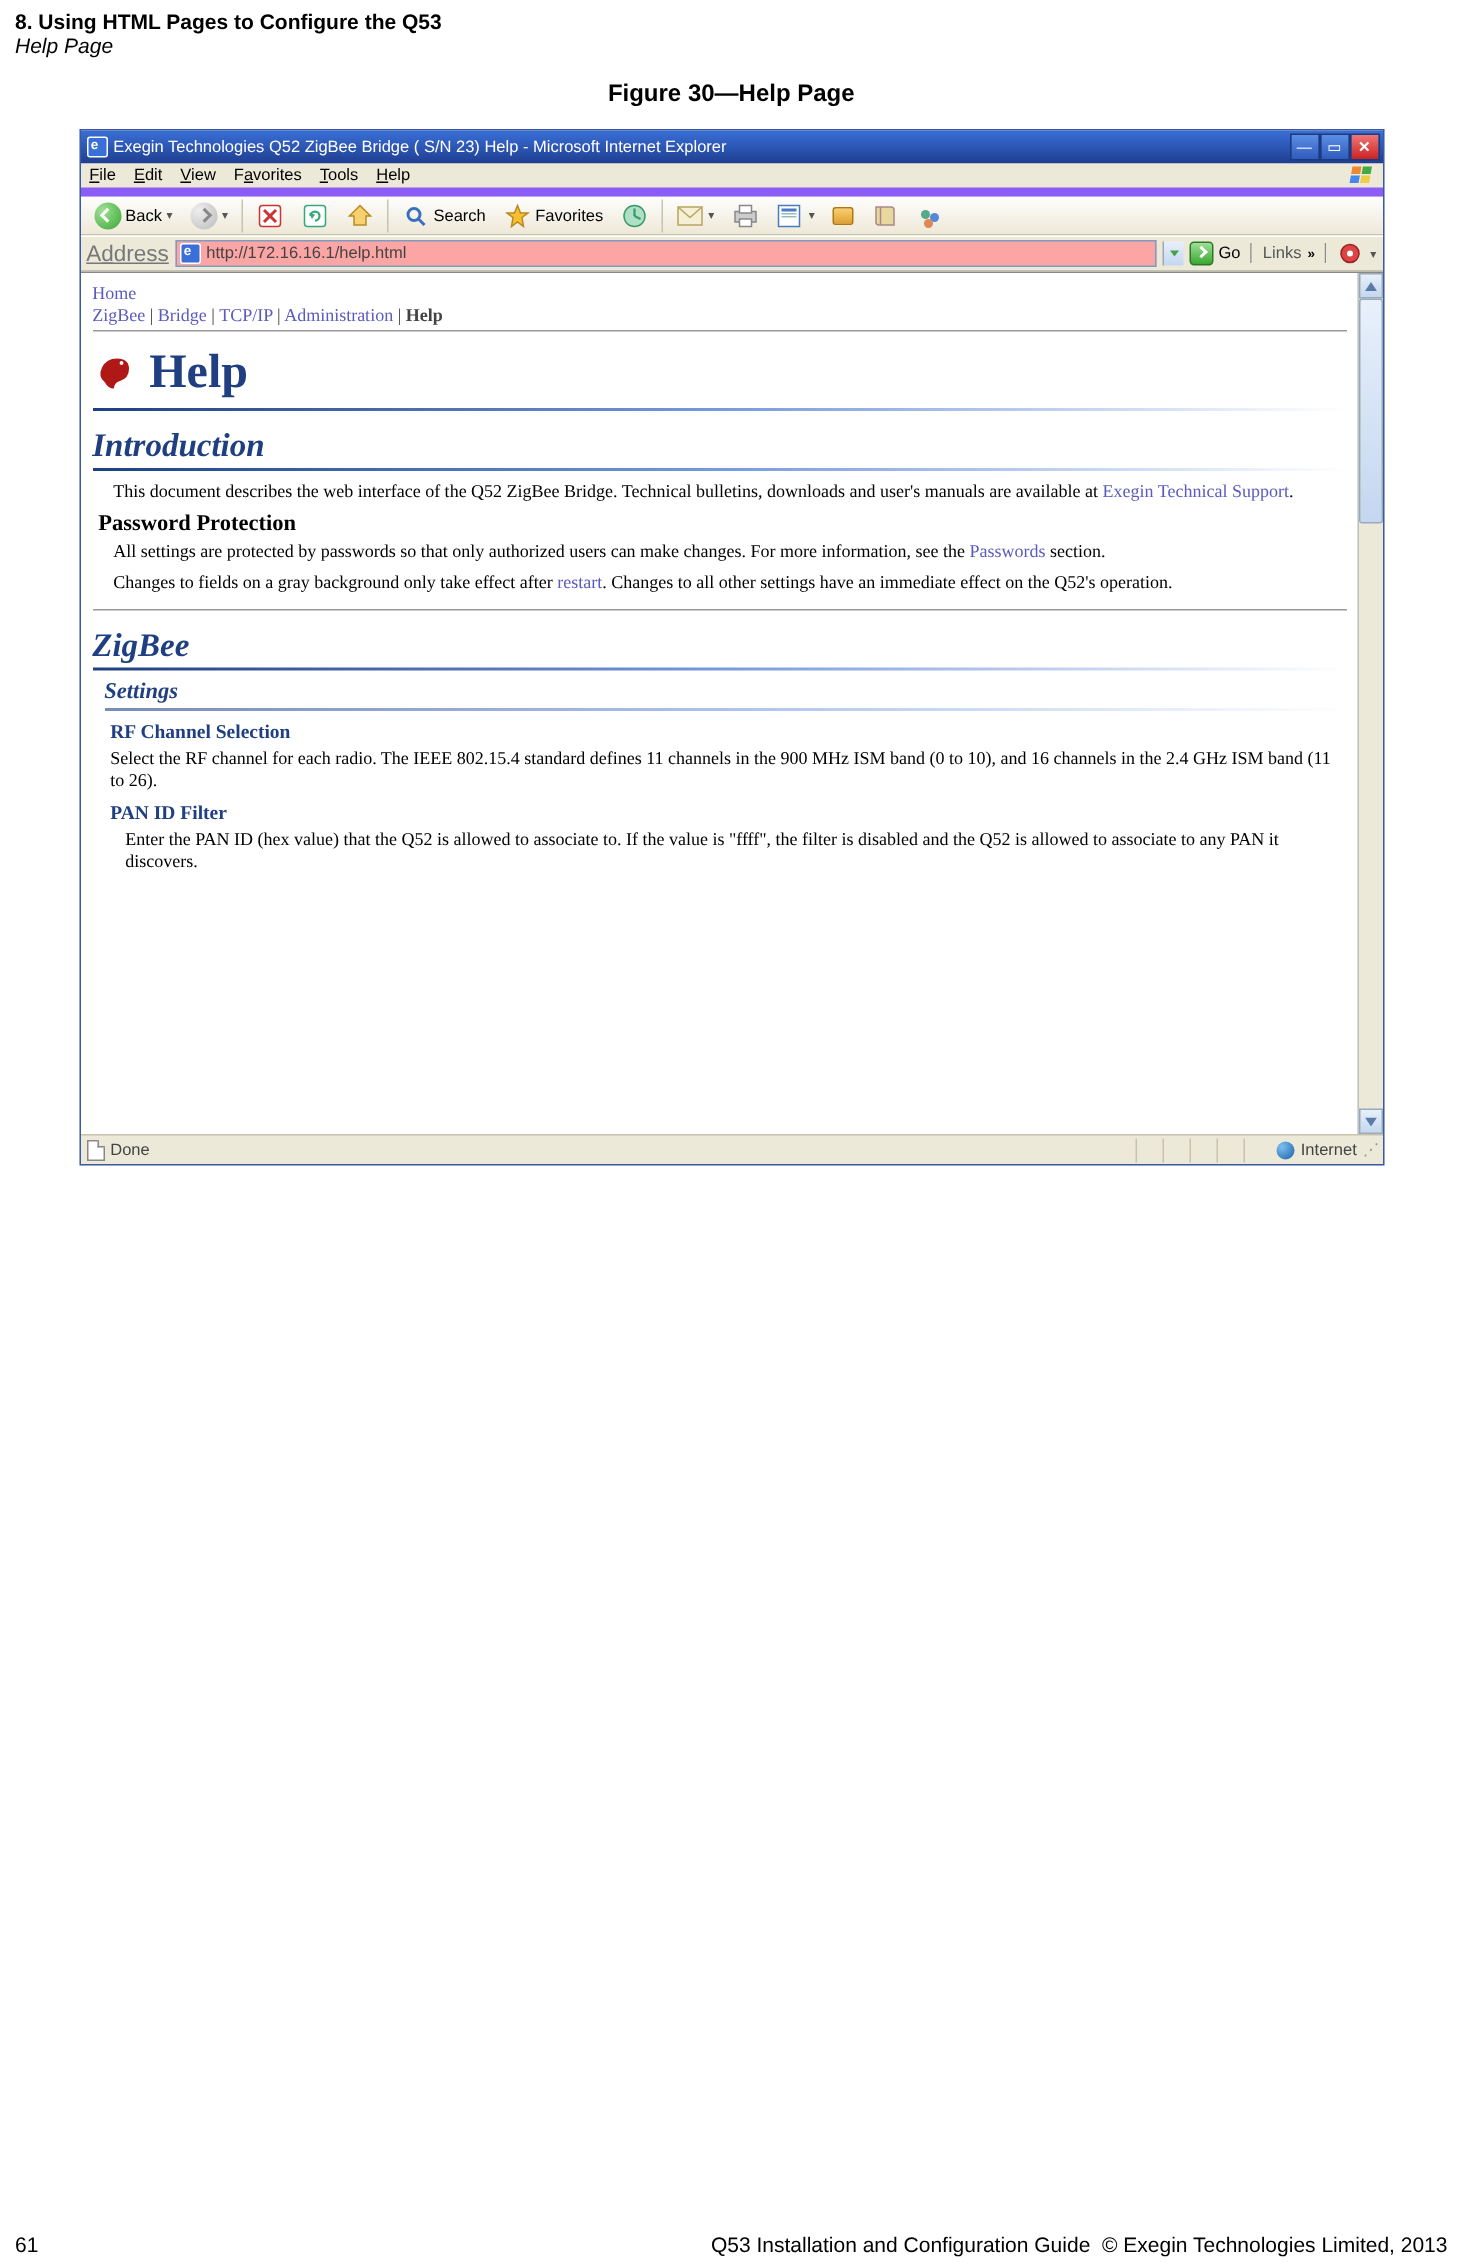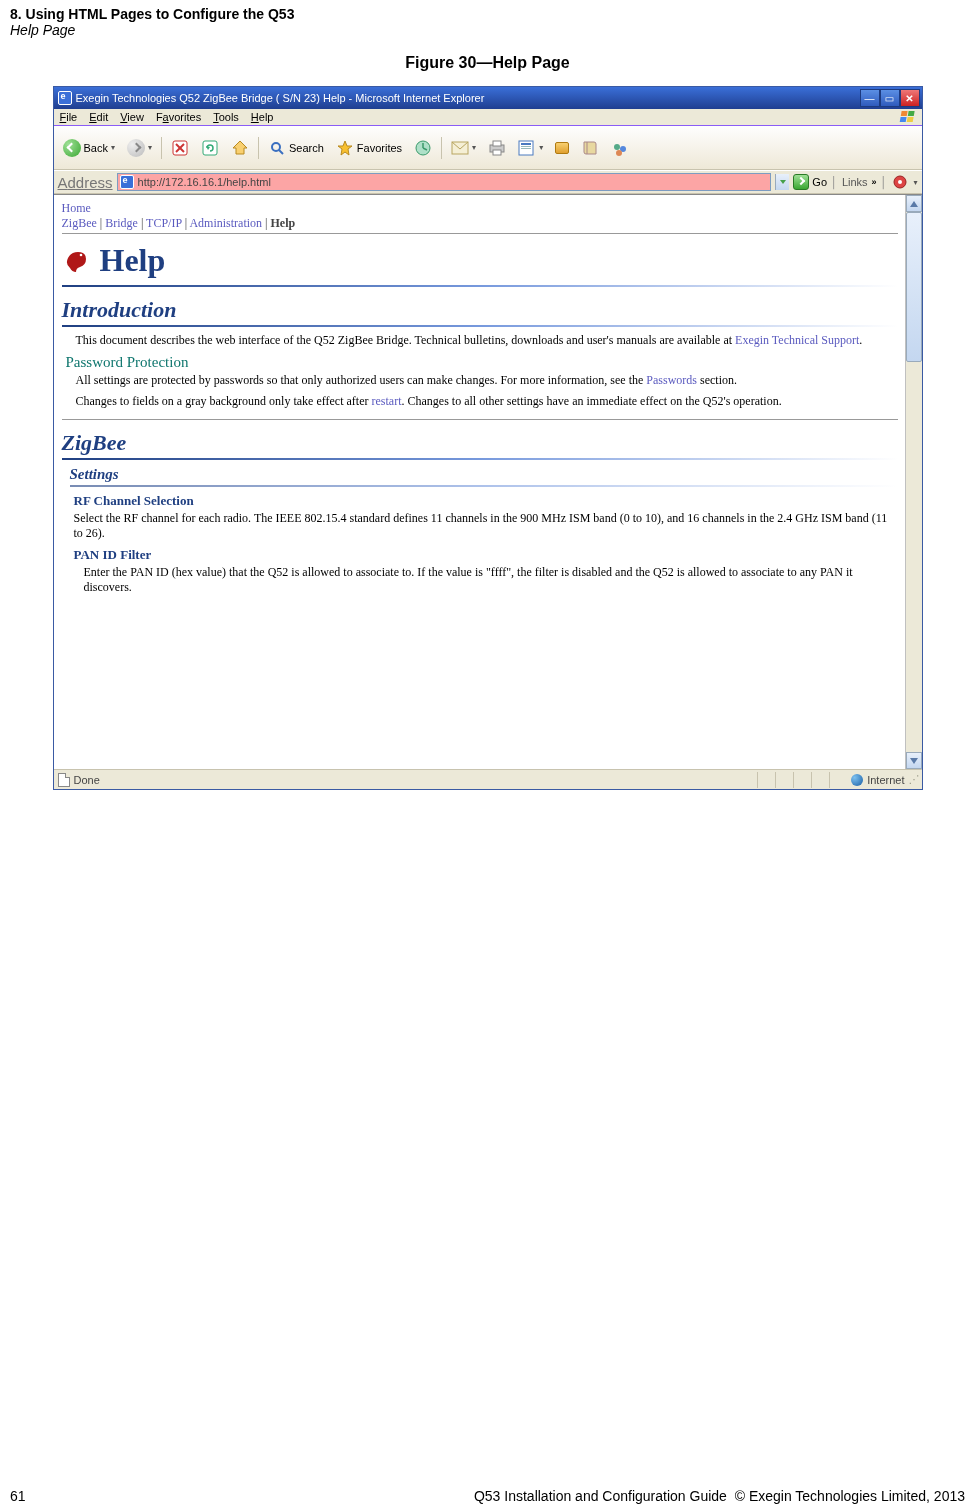--- a/index.html
+++ b/index.html
@@ -23,26 +23,26 @@
     display: flex; align-items: center; justify-content: space-between;
     background: linear-gradient(#3a6fd8,#1f3e90);
     color: #fff; height: 22px; padding: 0 2px 0 4px;
   }
   .titlebar-left { display: flex; align-items: center; gap: 4px; font-size: 11px; }
   .ie-icon-small { width: 14px; height: 14px; background: #3a6fd8; border: 1px solid #fff; border-radius: 2px; position: relative; }
   .ie-icon-small::after { content: "e"; color: #fff; font-size: 9px; font-weight: bold; position: absolute; left: 2px; top: -1px; }
   .win-buttons { display: flex; gap: 0; }
   .win-btn { width: 20px; height: 18px; background: linear-gradient(#5b8fe4,#2f5bbd); border: 1px solid #1c3a80; display: flex; align-items: center; justify-content: center; color: #fff; font-size: 10px; }
   .win-btn.close { background: linear-gradient(#e77,#c22); font-weight: bold; }
-  .menubar { background: #ece9d8; padding: 2px 6px; border-bottom: 1px solid #8b5cf6; display: flex; gap: 12px; position: relative; }
+  .menubar { background: #ece9d8; padding: 2px 6px; border-bottom: 6px solid #8b5cf6; display: flex; gap: 12px; position: relative; }
   .menubar span { font-size: 11px; }
   .menubar span u { text-decoration: underline; }
   .winlogo { position: absolute; right: 4px; top: 0px; width: 20px; height: 18px; }
   .winlogo svg { width: 20px; height: 18px; }
-  .toolbar { background: linear-gradient(#fefefe,#eee8d7); height: 44px; border-bottom: 1px solid #c8c3ae; display: flex; align-items: center; padding: 0 4px; gap: 2px; }
+  .toolbar { background: linear-gradient(#fefefe,#eee8d7); height: 26px; border-bottom: 1px solid #c8c3ae; display: flex; align-items: center; padding: 0 4px; gap: 2px; }
   .tb-btn { height: 24px; display: flex; align-items: center; gap: 3px; padding: 0 4px; border: 1px solid transparent; font-size: 11px; }
   .tb-sep { width: 1px; height: 22px; background: #c8c3ae; margin: 0 2px; }
   .ico { width: 18px; height: 18px; display: inline-flex; align-items: center; justify-content: center; }
   .circ-green { width: 18px; height: 18px; border-radius: 50%; background: radial-gradient(circle at 30% 30%, #9fe096, #3aa732); position: relative; }
   .circ-green::after { content: ""; position: absolute; left: 5px; top: 5px; width: 5px; height: 5px; border-left: 2px solid #fff; border-bottom: 2px solid #fff; transform: rotate(45deg); }
   .circ-gray { width: 18px; height: 18px; border-radius: 50%; background: radial-gradient(circle at 30% 30%, #eee,#bbb); position: relative; }
   .circ-gray::after { content: ""; position: absolute; left: 6px; top: 5px; width: 5px; height: 5px; border-right: 2px solid #888; border-top: 2px solid #888; transform: rotate(45deg); }
   .addressbar { background: #ece9d8; height: 24px; border-top: 1px solid #fff; border-bottom: 1px solid #c8c3ae; display: flex; align-items: center; padding: 0 4px; gap: 4px; }
   .addr-label { color: #777; font-size: 15px; text-decoration: underline; }
   .addr-label u { text-decoration: underline; }
@@ -60,21 +60,21 @@
   .scrollbar-fake .sb-thumb { position: absolute; top: 17px; left: 0; right: 0; height: 150px; background: linear-gradient(#e8f0fb,#c4d7f0); border: 1px solid #9ab; border-radius: 2px; }
   .content-inner a, .content-inner .lnk { color: #5a5abf; text-decoration: none; }
   .breadcrumb { font-size: 12px; color: #555; padding-top: 2px; }
   .breadcrumb .home { color: #5a5abf; }
   .breadcrumb-row2 { font-size: 12px; color: #444; }
   .top-hr { border: 0; border-top: 1px solid #999; margin: 2px 0 8px 0; }
   .help-header { display: flex; align-items: center; gap: 8px; margin: 0 0 6px 0; }
   .help-header h1 { color: #1f3f81; font-size: 32px; font-weight: bold; margin: 0; font-family: "Times New Roman", serif; }
   .lizard { width: 30px; height: 30px; }
   .sect-h2 { color: #1f3f81; font-size: 22px; font-weight: bold; font-style: italic; margin: 10px 0 2px 0; font-family: "Times New Roman", serif; }
-  .sect-h3 { color: #0f766e; font-size: 15px; font-weight: normal; margin: 6px 0 2px 4px; font-family: "Times New Roman", serif; }
+  .sect-h3 { color: #000000; font-size: 15px; font-weight: bold; margin: 6px 0 2px 4px; font-family: "Times New Roman", serif; }
   .sect-h4 { color: #1f3f81; font-size: 15px; font-weight: bold; font-style: italic; margin: 4px 0 2px 8px; font-family: "Times New Roman", serif; }
   .sect-h5 { color: #1f3f81; font-size: 13px; font-weight: bold; margin: 2px 0 2px 12px; font-family: "Times New Roman", serif; }
   .body-text { font-size: 12px; margin: 2px 0 6px 14px; line-height: 1.25; }
   .hr-grad {
     height: 2px; border: 0; margin: 2px 0 6px 0;
     background: linear-gradient(to right,#1f3f81,#7799dd,rgba(255,255,255,0));
   }
   .statusbar { height: 20px; background: #ece9d8; border-top: 1px solid #c8c3ae; display: flex; align-items: center; justify-content: space-between; padding: 0 4px; font-size: 11px; color: #444; }
   .status-right { display: flex; align-items: center; gap: 4px; }
   .status-cells { display: flex; }

